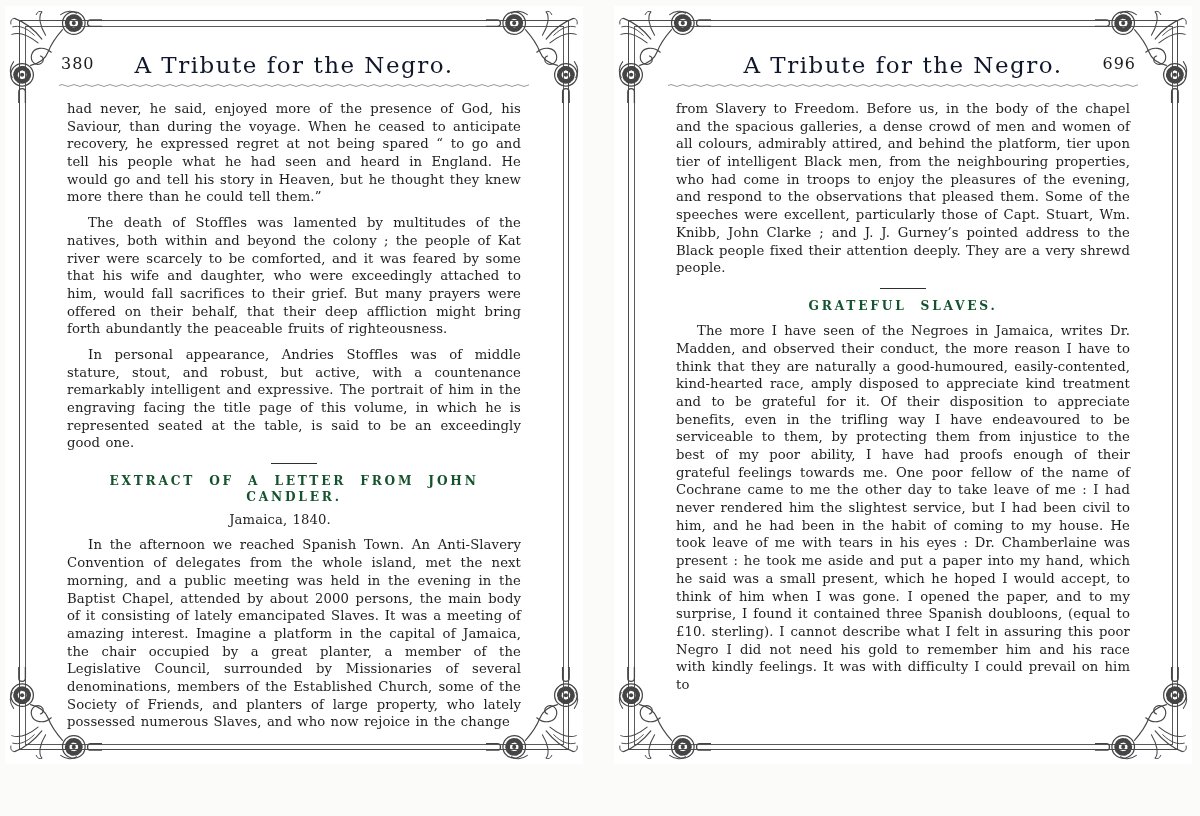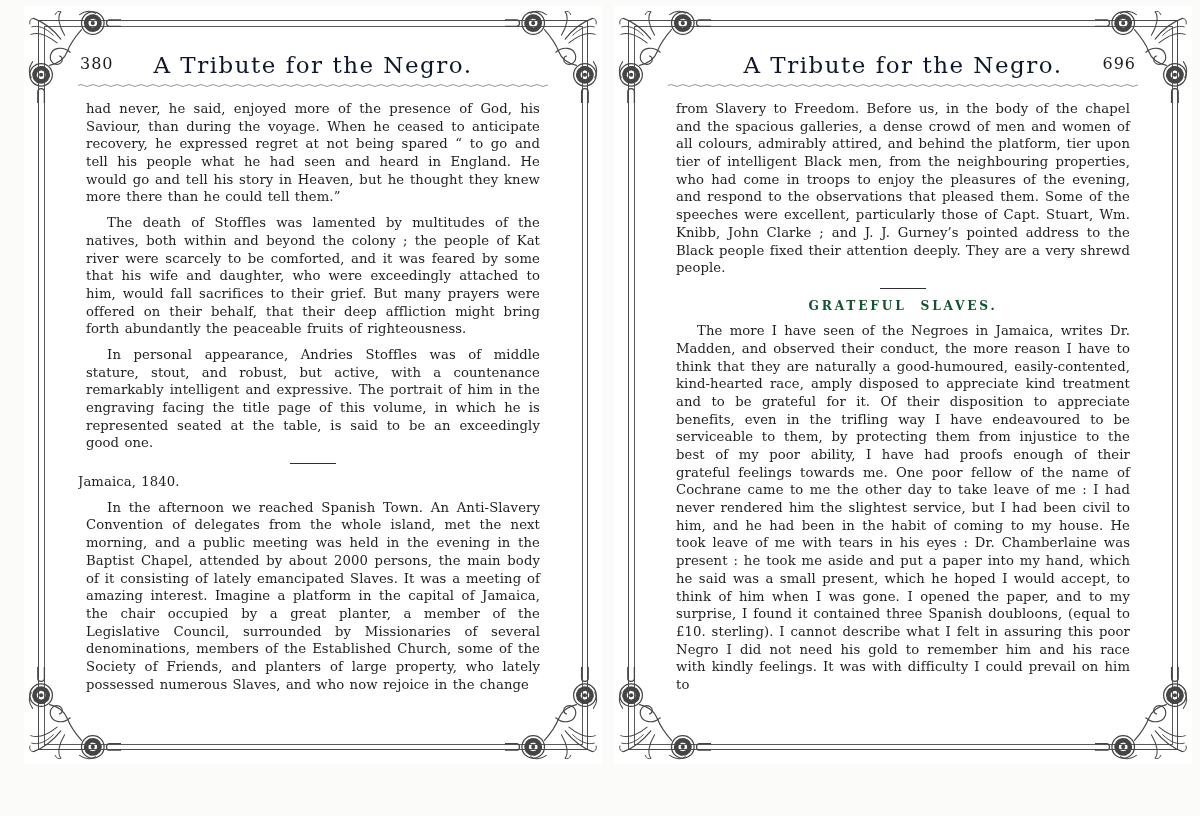--- a/index.html
+++ b/index.html
@@ -8,21 +8,21 @@
     background: #fbfbf9;
     font-family: "DejaVu Serif", serif;
     position: relative;
     overflow: hidden;
   }
   .page {
     position: absolute; top: 6px;
     width: 578px; height: 758px;
     background: #ffffff;
   }
-  .page-left  { left: 24px; }
+  .page-left  { left: 5px; }
   .page-right { left: 614px; }
 
   
   .frame-outer { position: absolute; inset: 14px; border: 1.4px solid #4b4b4b; }
   .frame-inner { position: absolute; inset: 19.5px; border: 1.1px solid #5a5a5a; }
 
   
   .corner { position: absolute; width: 94px; height: 94px; }
   .c-tl { top: 3px; left: 3px; }
   .c-tr { top: 3px; right: 3px; transform: scaleX(-1); }
@@ -58,21 +58,21 @@
     border-top: 1.6px solid #2e2e2e;
     margin: 11px auto 9px;
   }
   .section-heading {
     font-size: 12.2px; font-weight: bold;
     letter-spacing: 2.8px; word-spacing: 7px;
     text-align: center; margin: 0 0 5px 0; color: #14532d;
   }
   .dateline {
     text-indent: 0 !important;
-    text-align: left;
+    text-align: center;
     padding-right: 28px;
     margin: 0 0 2px 0 !important;
   }
   .defs-holder { position: absolute; width: 0; height: 0; overflow: hidden; }
 </style>
 </head>
 <body>
 
 <svg class="defs-holder" aria-hidden="true">
   <defs>
@@ -135,20 +135,21 @@
         <span class="head-title">A Tribute for the Negro.</span>
       </header>
       <svg class="wavy" preserveAspectRatio="none">
         <rect width="100%" height="5" fill="url(#wavep)"></rect>
       </svg>
       <div class="body-text">
         <p class="noindent">had never, he said, enjoyed more of the presence of God, his Saviour, than during the voyage.  When he ceased to anticipate recovery, he expressed regret at not being spared “ to go and tell his people what he had seen and heard in England.  He would go and tell his story in Heaven, but he thought they knew more there than he could tell them.”</p>
         <p>The death of Stoffles was lamented by multitudes of the natives, both within and beyond the colony ; the people of Kat river were scarcely to be comforted, and it was feared by some that his wife and daughter, who were exceedingly attached to him, would fall sacrifices to their grief.  But many prayers were offered on their behalf, that their deep affliction might bring forth abundantly the peaceable fruits of righteousness.</p>
         <p>In personal appearance, Andries Stoffles was of middle stature, stout, and robust, but active, with a countenance remarkably intelligent and expressive.  The portrait of him in the engraving facing the title page of this volume, in which he is represented seated at the table, is said to be an exceedingly good one.</p>
         <div class="divider"></div>
+        <h2 class="section-heading">EXTRACT OF A LETTER FROM JOHN CANDLER.</h2>
         <p class="dateline">Jamaica, 1840.</p>
         <p>In the afternoon we reached Spanish Town.  An Anti-Slavery Convention of delegates from the whole island, met the next morning, and a public meeting was held in the evening in the Baptist Chapel, attended by about 2000 persons, the main body of it consisting of lately emancipated Slaves.  It was a meeting of amazing interest.  Imagine a platform in the capital of Jamaica, the chair occupied by a great planter, a member of the Legislative Council, surrounded by Missionaries of several denominations, members of the Established Church, some of the Society of Friends, and planters of large property, who lately possessed numerous Slaves, and who now rejoice in the change</p>
       </div>
     </div>
   </section>
 
   <section class="page page-right">
     <div class="frame-outer"></div>
     <div class="frame-inner"></div>
     <svg class="corner c-tl">

